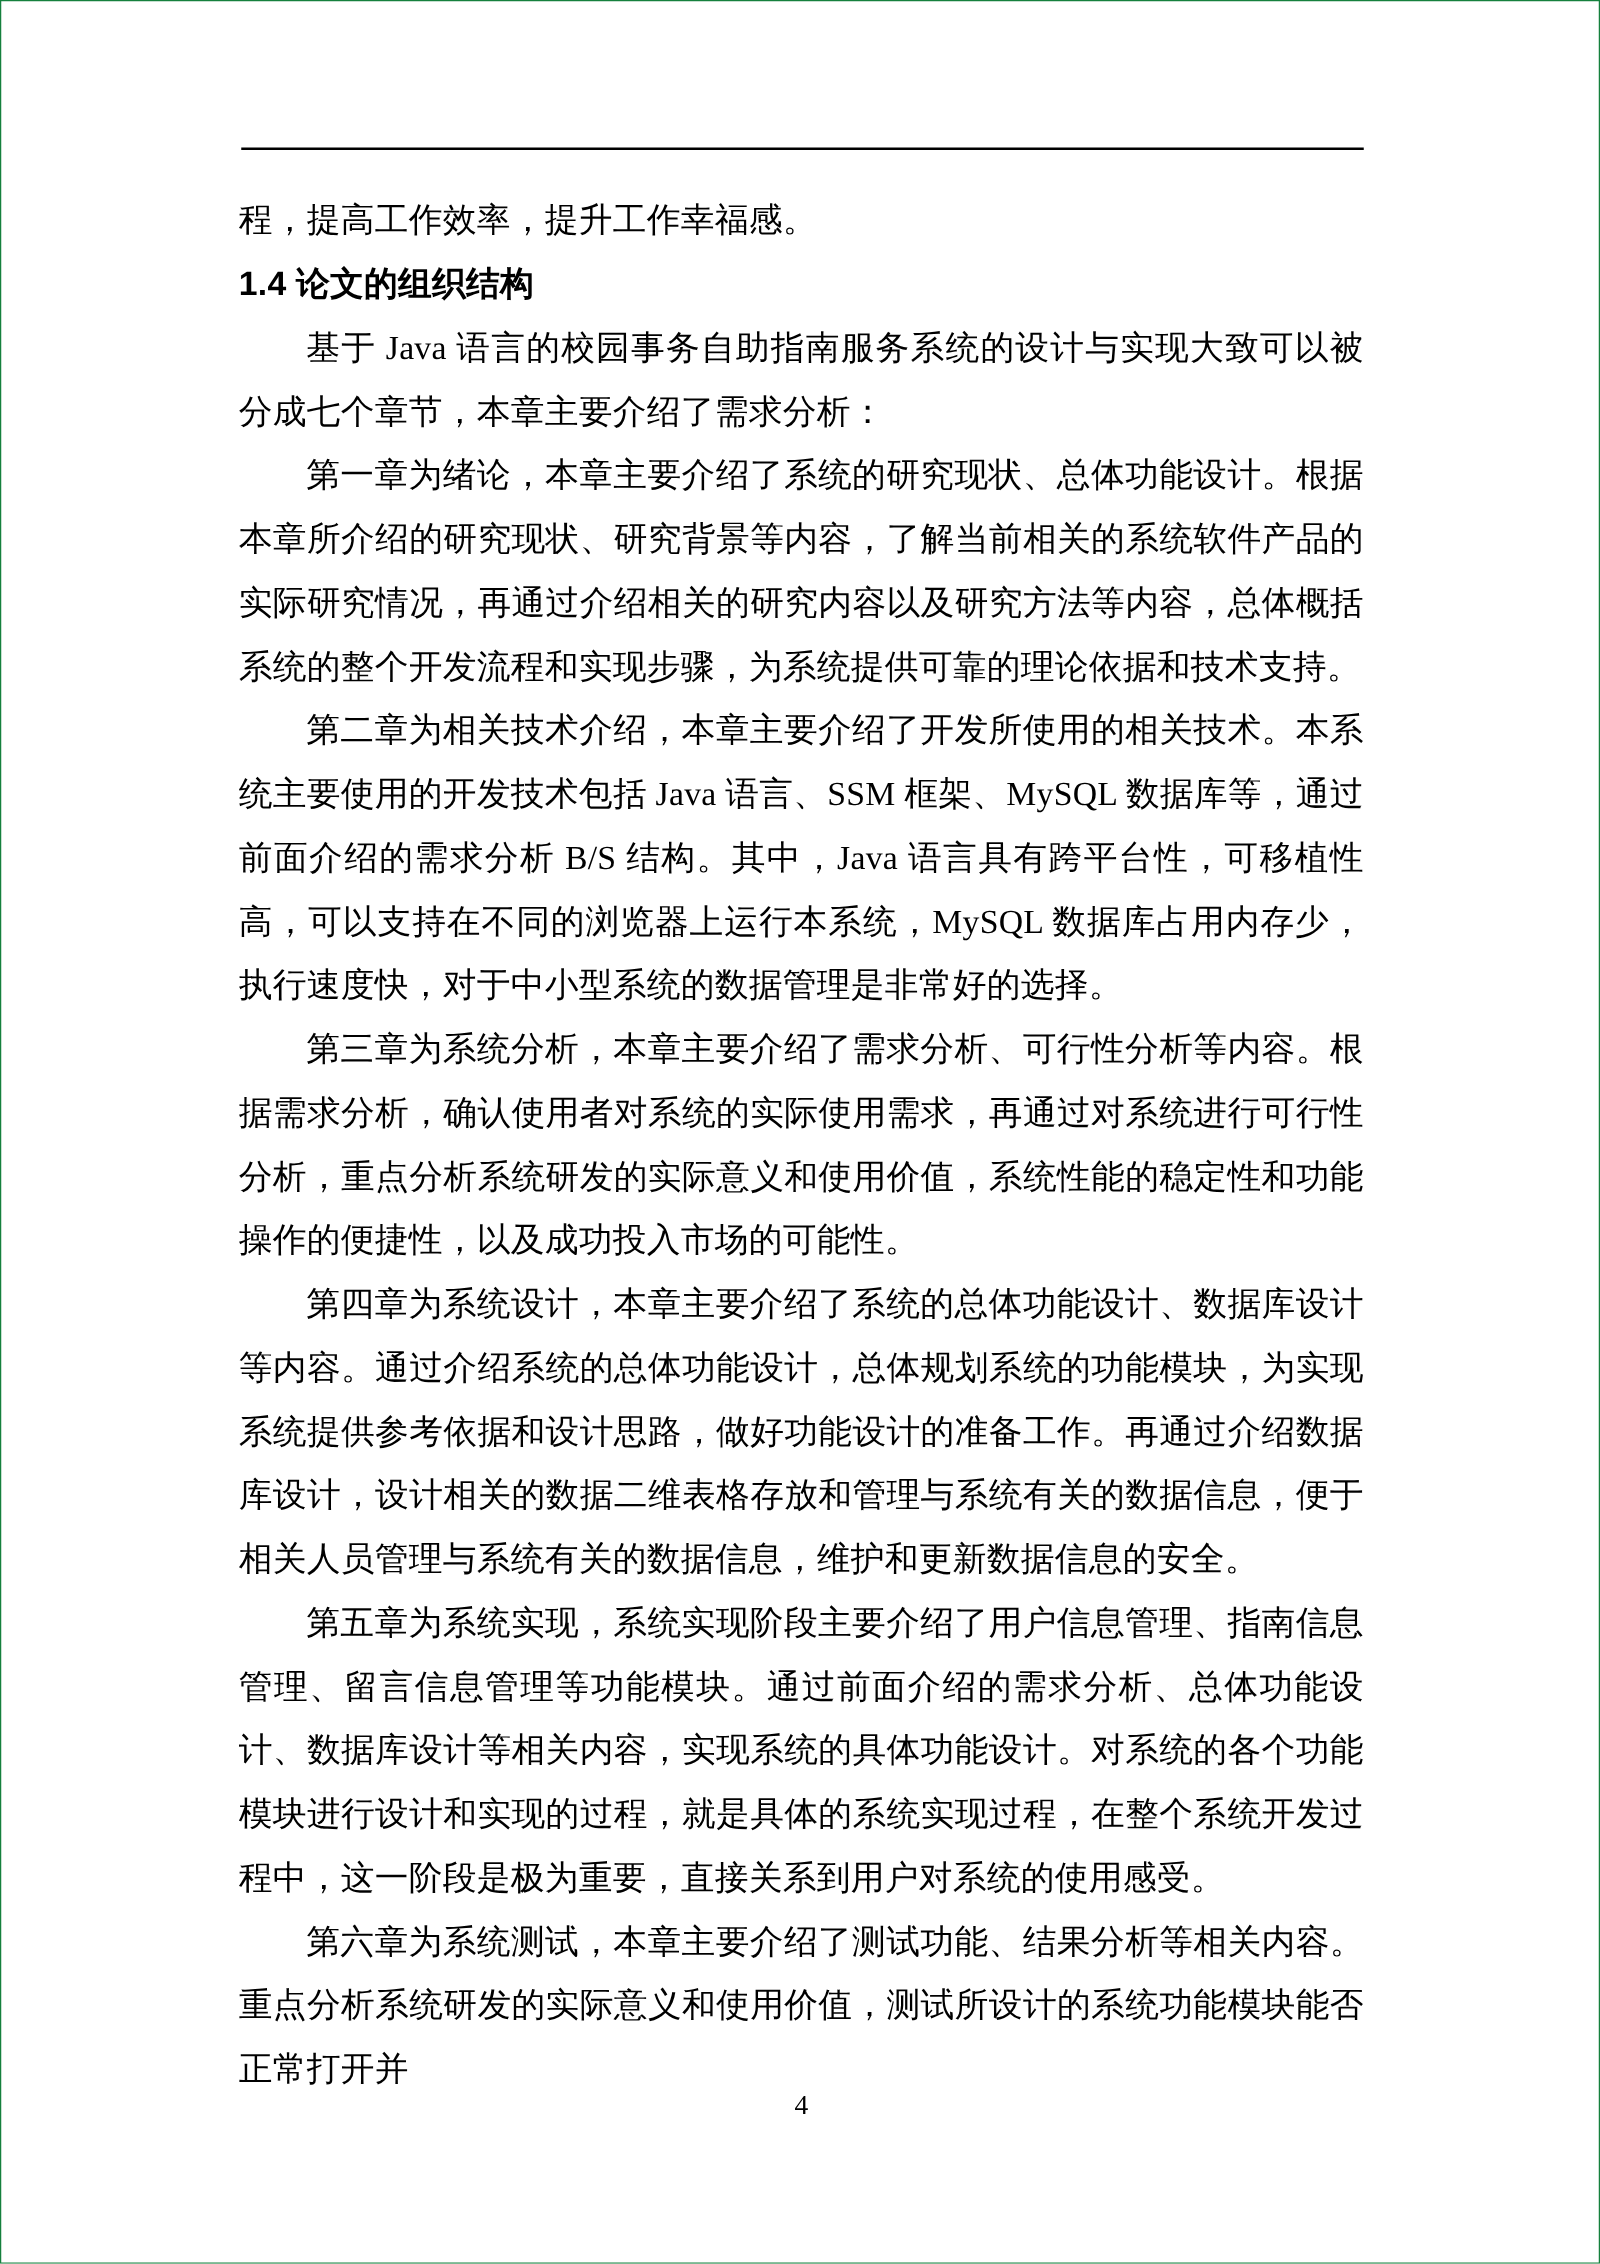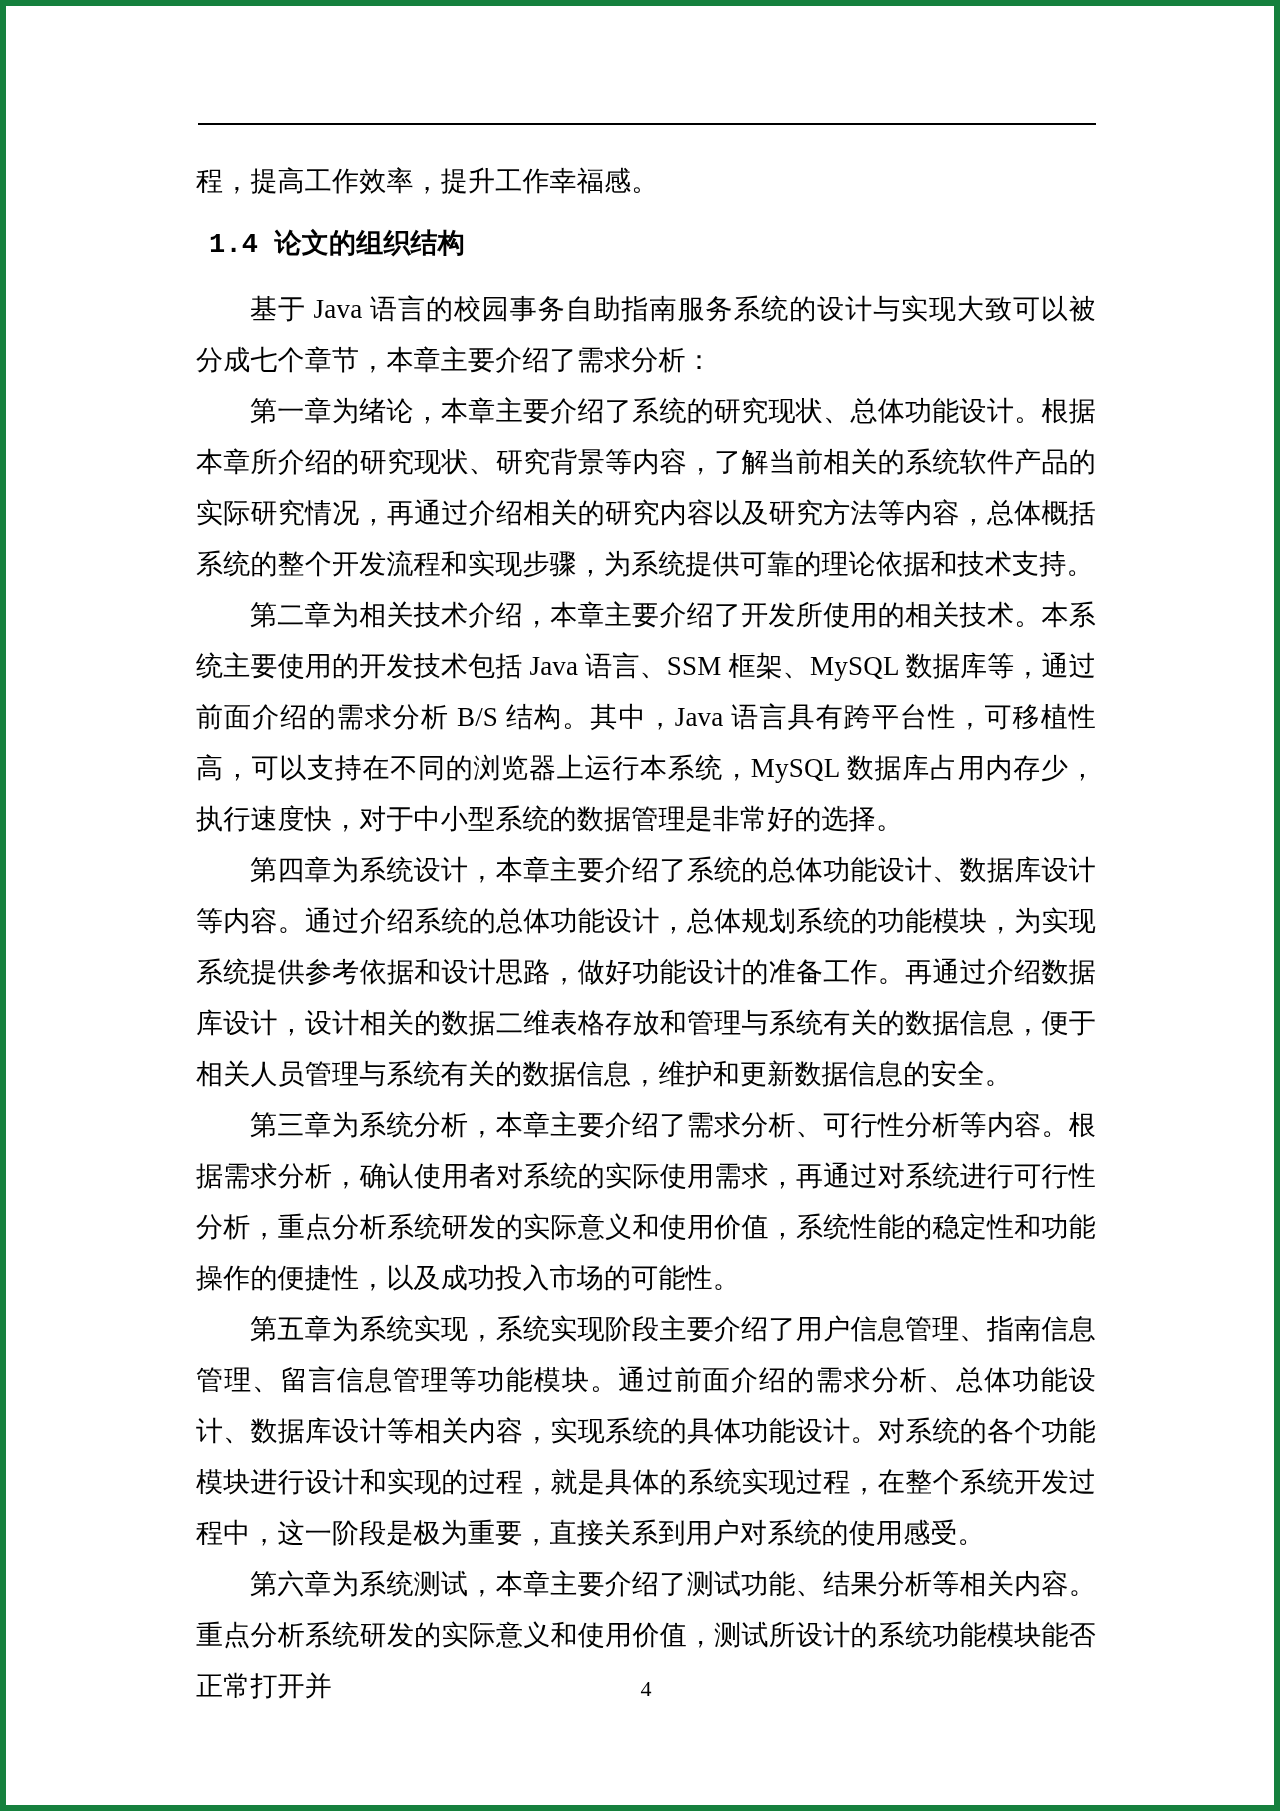--- a/index.html
+++ b/index.html
@@ -6,21 +6,21 @@
     margin: 0;
     padding: 0;
     background: #ffffff;
   }
   .page {
     position: relative;
     width: 1280px;
     height: 1811px;
     background: #ffffff;
     box-sizing: border-box;
-    border: 6px solid #15803d;
+    border: 1px solid #15803d;
     font-family: "Liberation Serif", "DejaVu Serif", serif;
     color: #000000;
     overflow: hidden;
   }
   .header-rule {
     position: absolute;
     left: 192px;
     top: 117px;
     width: 898px;
     height: 0;
@@ -39,23 +39,23 @@
   }
   .content p {
     margin: 0;
     padding: 0;
     text-indent: 2em;
   }
   .content p.no-indent {
     text-indent: 0;
   }
   .section-heading {
-    margin: 13px;
+    margin: 0;
     padding: 0;
-    font-family: Liberation Mono, monospace;
+    font-family: Liberation Sans, sans-serif;
     font-weight: bold;
     font-size: 27px;
     line-height: 51px;
     text-align: left;
     text-indent: 0;
     color: #000000;
   }
   .page-number {
     position: absolute;
     left: 190px;
@@ -78,23 +78,23 @@
     <p class="no-indent">程，提高工作效率，提升工作幸福感。</p>
 
     <h2 class="section-heading">1.4 论文的组织结构</h2>
 
     <p>基于 Java 语言的校园事务自助指南服务系统的设计与实现大致可以被分成七个章节，本章主要介绍了需求分析：</p>
 
     <p>第一章为绪论，本章主要介绍了系统的研究现状、总体功能设计。根据本章所介绍的研究现状、研究背景等内容，了解当前相关的系统软件产品的实际研究情况，再通过介绍相关的研究内容以及研究方法等内容，总体概括系统的整个开发流程和实现步骤，为系统提供可靠的理论依据和技术支持。</p>
 
     <p>第二章为相关技术介绍，本章主要介绍了开发所使用的相关技术。本系统主要使用的开发技术包括 Java 语言、SSM 框架、MySQL 数据库等，通过前面介绍的需求分析 B/S 结构。其中，Java 语言具有跨平台性，可移植性高，可以支持在不同的浏览器上运行本系统，MySQL 数据库占用内存少，执行速度快，对于中小型系统的数据管理是非常好的选择。</p>
 
+    <p>第三章为系统分析，本章主要介绍了需求分析、可行性分析等内容。根据需求分析，确认使用者对系统的实际使用需求，再通过对系统进行可行性分析，重点分析系统研发的实际意义和使用价值，系统性能的稳定性和功能操作的便捷性，以及成功投入市场的可能性。</p>
+
     <p>第四章为系统设计，本章主要介绍了系统的总体功能设计、数据库设计等内容。通过介绍系统的总体功能设计，总体规划系统的功能模块，为实现系统提供参考依据和设计思路，做好功能设计的准备工作。再通过介绍数据库设计，设计相关的数据二维表格存放和管理与系统有关的数据信息，便于相关人员管理与系统有关的数据信息，维护和更新数据信息的安全。</p>
-
-    <p>第三章为系统分析，本章主要介绍了需求分析、可行性分析等内容。根据需求分析，确认使用者对系统的实际使用需求，再通过对系统进行可行性分析，重点分析系统研发的实际意义和使用价值，系统性能的稳定性和功能操作的便捷性，以及成功投入市场的可能性。</p>
 
     <p>第五章为系统实现，系统实现阶段主要介绍了用户信息管理、指南信息管理、留言信息管理等功能模块。通过前面介绍的需求分析、总体功能设计、数据库设计等相关内容，实现系统的具体功能设计。对系统的各个功能模块进行设计和实现的过程，就是具体的系统实现过程，在整个系统开发过程中，这一阶段是极为重要，直接关系到用户对系统的使用感受。</p>
 
     <p>第六章为系统测试，本章主要介绍了测试功能、结果分析等相关内容。重点分析系统研发的实际意义和使用价值，测试所设计的系统功能模块能否正常打开并</p>
   </div>
 
   <div class="page-number">4</div>
 
 </div>
 

